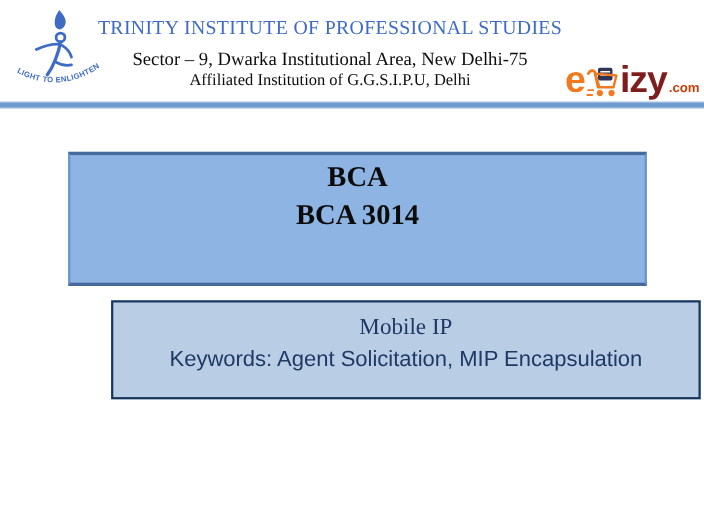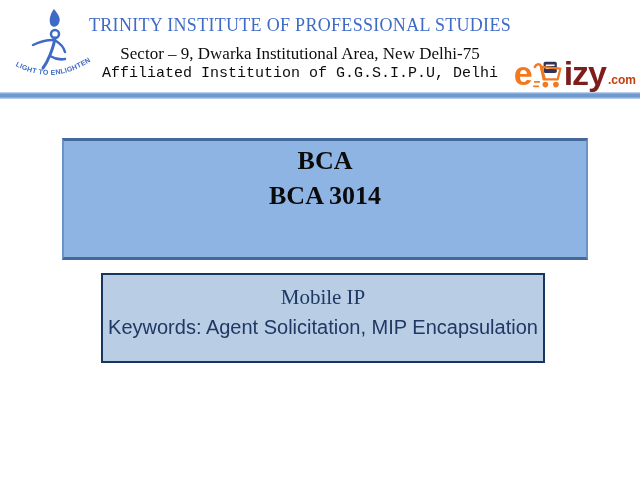--- a/index.html
+++ b/index.html
@@ -12,21 +12,21 @@
   .header-text{position:absolute;left:62px;top:13px;width:476px;text-align:center;}
   .institute-name{
     font-family:"Liberation Serif", serif;font-size:18px;letter-spacing:.3px;
     color:#3E6BC6;line-height:24px;white-space:nowrap;
   }
   .address-line{
     font-family:"Liberation Serif", serif;font-size:17px;color:#0d0d0d;
     line-height:21px;margin-top:6px;white-space:nowrap;
   }
   .affiliation-line{
-    font-family:Liberation Mono, monospace;font-size:15px;color:#0d0d0d;
+    font-family:Liberation Serif, serif;font-size:15px;color:#0d0d0d;
     line-height:19px;white-space:nowrap;
   }
   
   .brand{position:absolute;right:4px;top:42px;display:flex;align-items:flex-end;height:50px;}
   .brand .e{font-family:"Liberation Sans", sans-serif;font-weight:bold;font-size:34px;
     line-height:38px;color:#F2791E;letter-spacing:-1px;}
   .brand .izy{font-family:"Liberation Sans", sans-serif;font-weight:bold;font-size:34px;
     line-height:38px;color:#7f1d1d;letter-spacing:-1px;}
   .brand .tld{font-family:"Liberation Sans", sans-serif;font-weight:bold;font-size:12px;
     color:#c2410c;margin:0 0 5px 2px;}
@@ -41,21 +41,21 @@
     position:absolute;left:62px;top:138px;width:526px;height:122px;box-sizing:border-box;
     background:#8EB4E3;border:2px solid #6b93c8;border-top:3px solid #46699c;border-bottom:3px solid #46699c;
     text-align:center;padding-top:2px;
   }
   .course-line{
     font-family:"Liberation Serif", serif;font-weight:bold;font-size:26px;
     line-height:35px;color:#0b0b0b;
   }
   
   .topic-box{
-    position:absolute;left:101px;top:273px;width:444px;height:90px;box-sizing:border-box;
+    position:absolute;left:101px;top:273px;width:536px;height:90px;box-sizing:border-box;
     background:#B9CDE5;border:2px solid #17365D;text-align:center;padding-top:7px;
   }
   .topic-title{
     font-family:"Liberation Serif", serif;font-size:21px;line-height:30px;color:#1F3864;
   }
   .topic-keywords{
     font-family:Liberation Sans, sans-serif;font-size:20px;line-height:30px;color:#1F3864;
     white-space:nowrap;
   }
 </style>

